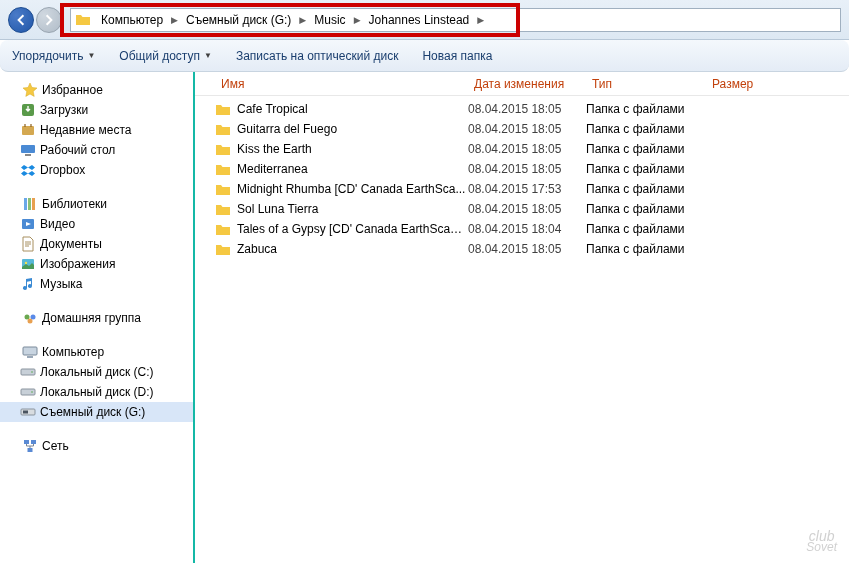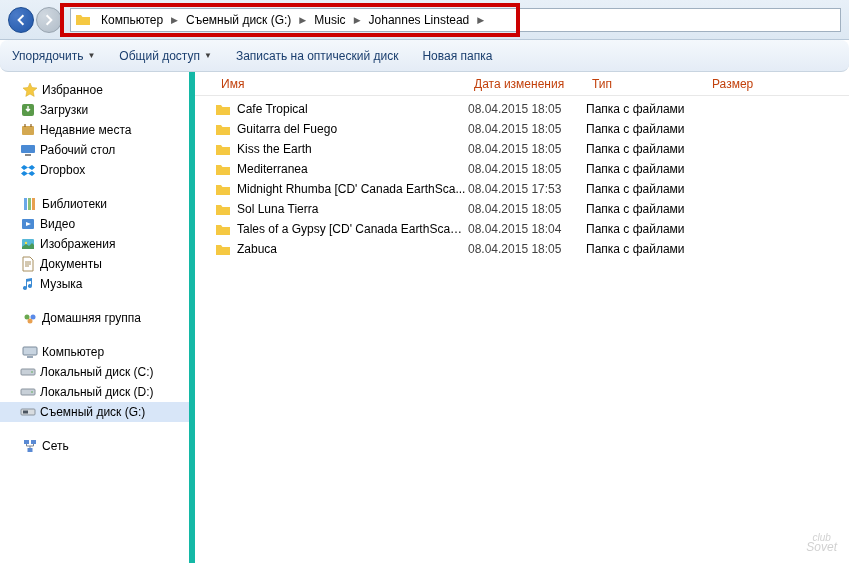--- a/index.html
+++ b/index.html
@@ -22,21 +22,21 @@
 
 
 .toolbar { height: 32px; background: linear-gradient(#f4f8fc, #e4ecf6); border-bottom: 1px solid #c8d4e0; display: flex; align-items: center; padding: 0 8px; gap: 16px; border-radius: 8px; }
 .tool-item { color: #1a3e6e; cursor: pointer; display: flex; align-items: center; gap: 4px; padding: 2px 4px; }
 .dropdown-arrow { font-size: 8px; color: #404040; }
 
 
 .main { display: flex; height: calc(100% - 72px); }
 
 
-.sidebar { width: 195px; background: #fff; border-right: 6px solid #14b8a6; padding: 8px 0; overflow-y: auto; }
+.sidebar { width: 195px; background: #fff; border-right: 2px solid #14b8a6; padding: 8px 0; overflow-y: auto; }
 .tree-group { margin-bottom: 14px; }
 .tree-item { display: flex; align-items: center; padding: 2px 8px 2px 20px; cursor: pointer; gap: 4px; height: 20px; }
 .tree-item.header { padding-left: 8px; }
 .tree-item.selected { background: #d8e6f8; }
 .tree-icon { width: 16px; height: 16px; flex-shrink: 0; }
 .expand-arrow { width: 10px; font-size: 9px; color: #606060; cursor: pointer; }
 
 
 .content { flex: 1; background: #fff; display: flex; flex-direction: column; }
 .col-headers { display: flex; height: 24px; border-bottom: 1px solid #e8e8e8; align-items: center; padding-left: 20px; }
@@ -50,21 +50,21 @@
 .file-icon { width: 16px; height: 16px; margin-right: 6px; }
 .file-name { width: 231px; white-space: nowrap; overflow: hidden; text-overflow: ellipsis; }
 .file-date { width: 118px; color: #404040; }
 .file-type { width: 120px; color: #000000; }
 
 
 .folder-svg { fill: #f5c842; }
 .star-svg { fill: #f5c842; stroke: #d4a820; stroke-width: 0.5; }
 
 .watermark { position: absolute; right: 12px; bottom: 10px; color: rgba(120,120,120,0.35); font-family: cursive; font-size: 22px; font-style: italic; pointer-events: none; line-height: 0.9; text-align: center; }
-.watermark .top { font-size: 10px; }
+.watermark .top { font-size: 14px; }
 </style>
 </head>
 <body>
 
 <div class="nav-bar">
   <div class="nav-buttons">
     <div class="nav-btn">
       <svg viewBox="0 0 10 10">
           <path d="M7 1 L3 5 L7 9" fill="none" stroke="#fff" stroke-width="1.6"></path>
         </svg>
@@ -159,32 +159,32 @@
       </div>
       <div class="tree-item">
           <svg class="tree-icon" viewBox="0 0 16 16">
             <rect x="2" y="3" width="12" height="10" fill="#4a8ad4" rx="1"></rect>
             <path d="M6 6l5 2-5 2z" fill="#fff"></path>
           </svg>
           <span>Видео</span>
         </div>
       <div class="tree-item">
           <svg class="tree-icon" viewBox="0 0 16 16">
+            <path d="M3 1h7l3 3v11H3z" fill="#fff" stroke="#a89060"></path>
+            <path d="M5 6h6M5 8h6M5 10h4" stroke="#a89060"></path>
+          </svg>
+          <span>Документы</span>
+        </div>
+      <div class="tree-item">
+          <svg class="tree-icon" viewBox="0 0 16 16">
             <rect x="2" y="3" width="12" height="10" fill="#58b8d8" rx="1"></rect>
             <circle cx="6" cy="7" r="1.2" fill="#f5e050"></circle>
             <path d="M2 11l4-3 3 2 3-3 2 2v4H2z" fill="#4a9a5a"></path>
           </svg>
           <span>Изображения</span>
-        </div>
-      <div class="tree-item">
-          <svg class="tree-icon" viewBox="0 0 16 16">
-            <path d="M3 1h7l3 3v11H3z" fill="#fff" stroke="#a89060"></path>
-            <path d="M5 6h6M5 8h6M5 10h4" stroke="#a89060"></path>
-          </svg>
-          <span>Документы</span>
         </div>
       <div class="tree-item">
           <svg class="tree-icon" viewBox="0 0 16 16">
             <path d="M6 3l6-1v8a2 2 0 11-1-1.7V5l-4 .7V12a2 2 0 11-1-1.7z" fill="#3a8ad4"></path>
           </svg>
           <span>Музыка</span>
         </div>
     </div>
 
     <div class="tree-group">

